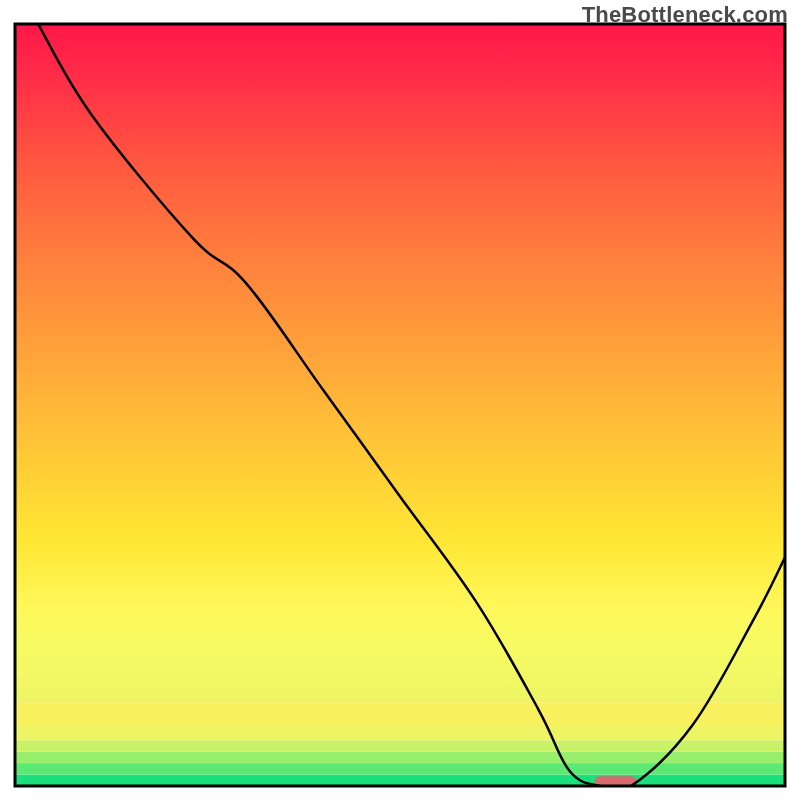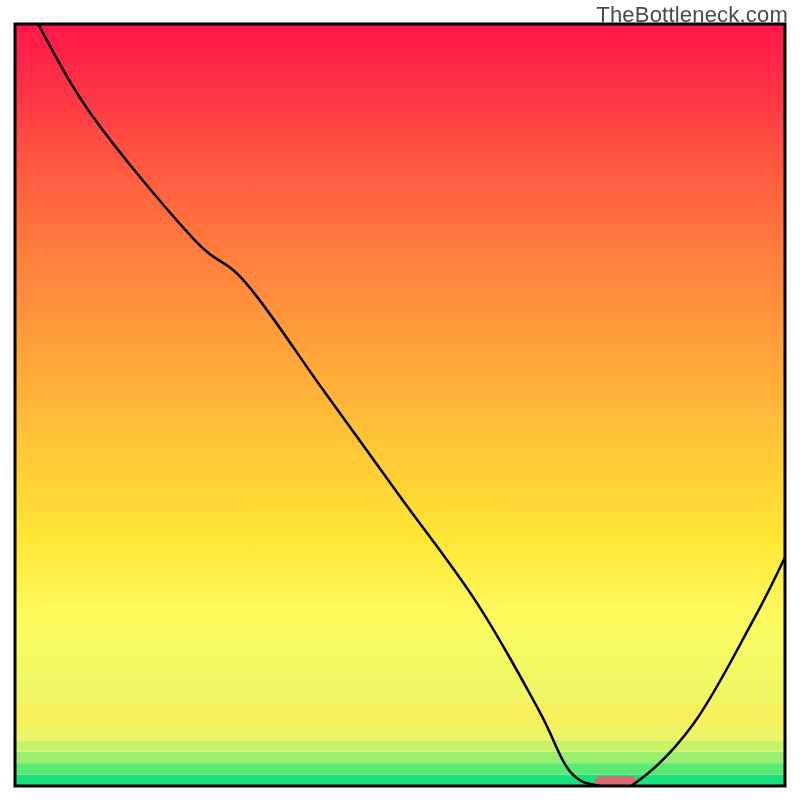--- a/index.html
+++ b/index.html
@@ -13,21 +13,21 @@
   .stage {
     position: relative;
     width: 800px;
     height: 800px;
   }
   .watermark {
     position: absolute;
     top: 2px;
     right: 12px;
     font-size: 22px;
-    font-weight: 400;
+    font-weight: 700;
     color: #4a4a4a;
     letter-spacing: 0.2px;
   }
   svg {
     position: absolute;
     left: 0;
     top: 0;
   }
 </style>
 </head>

